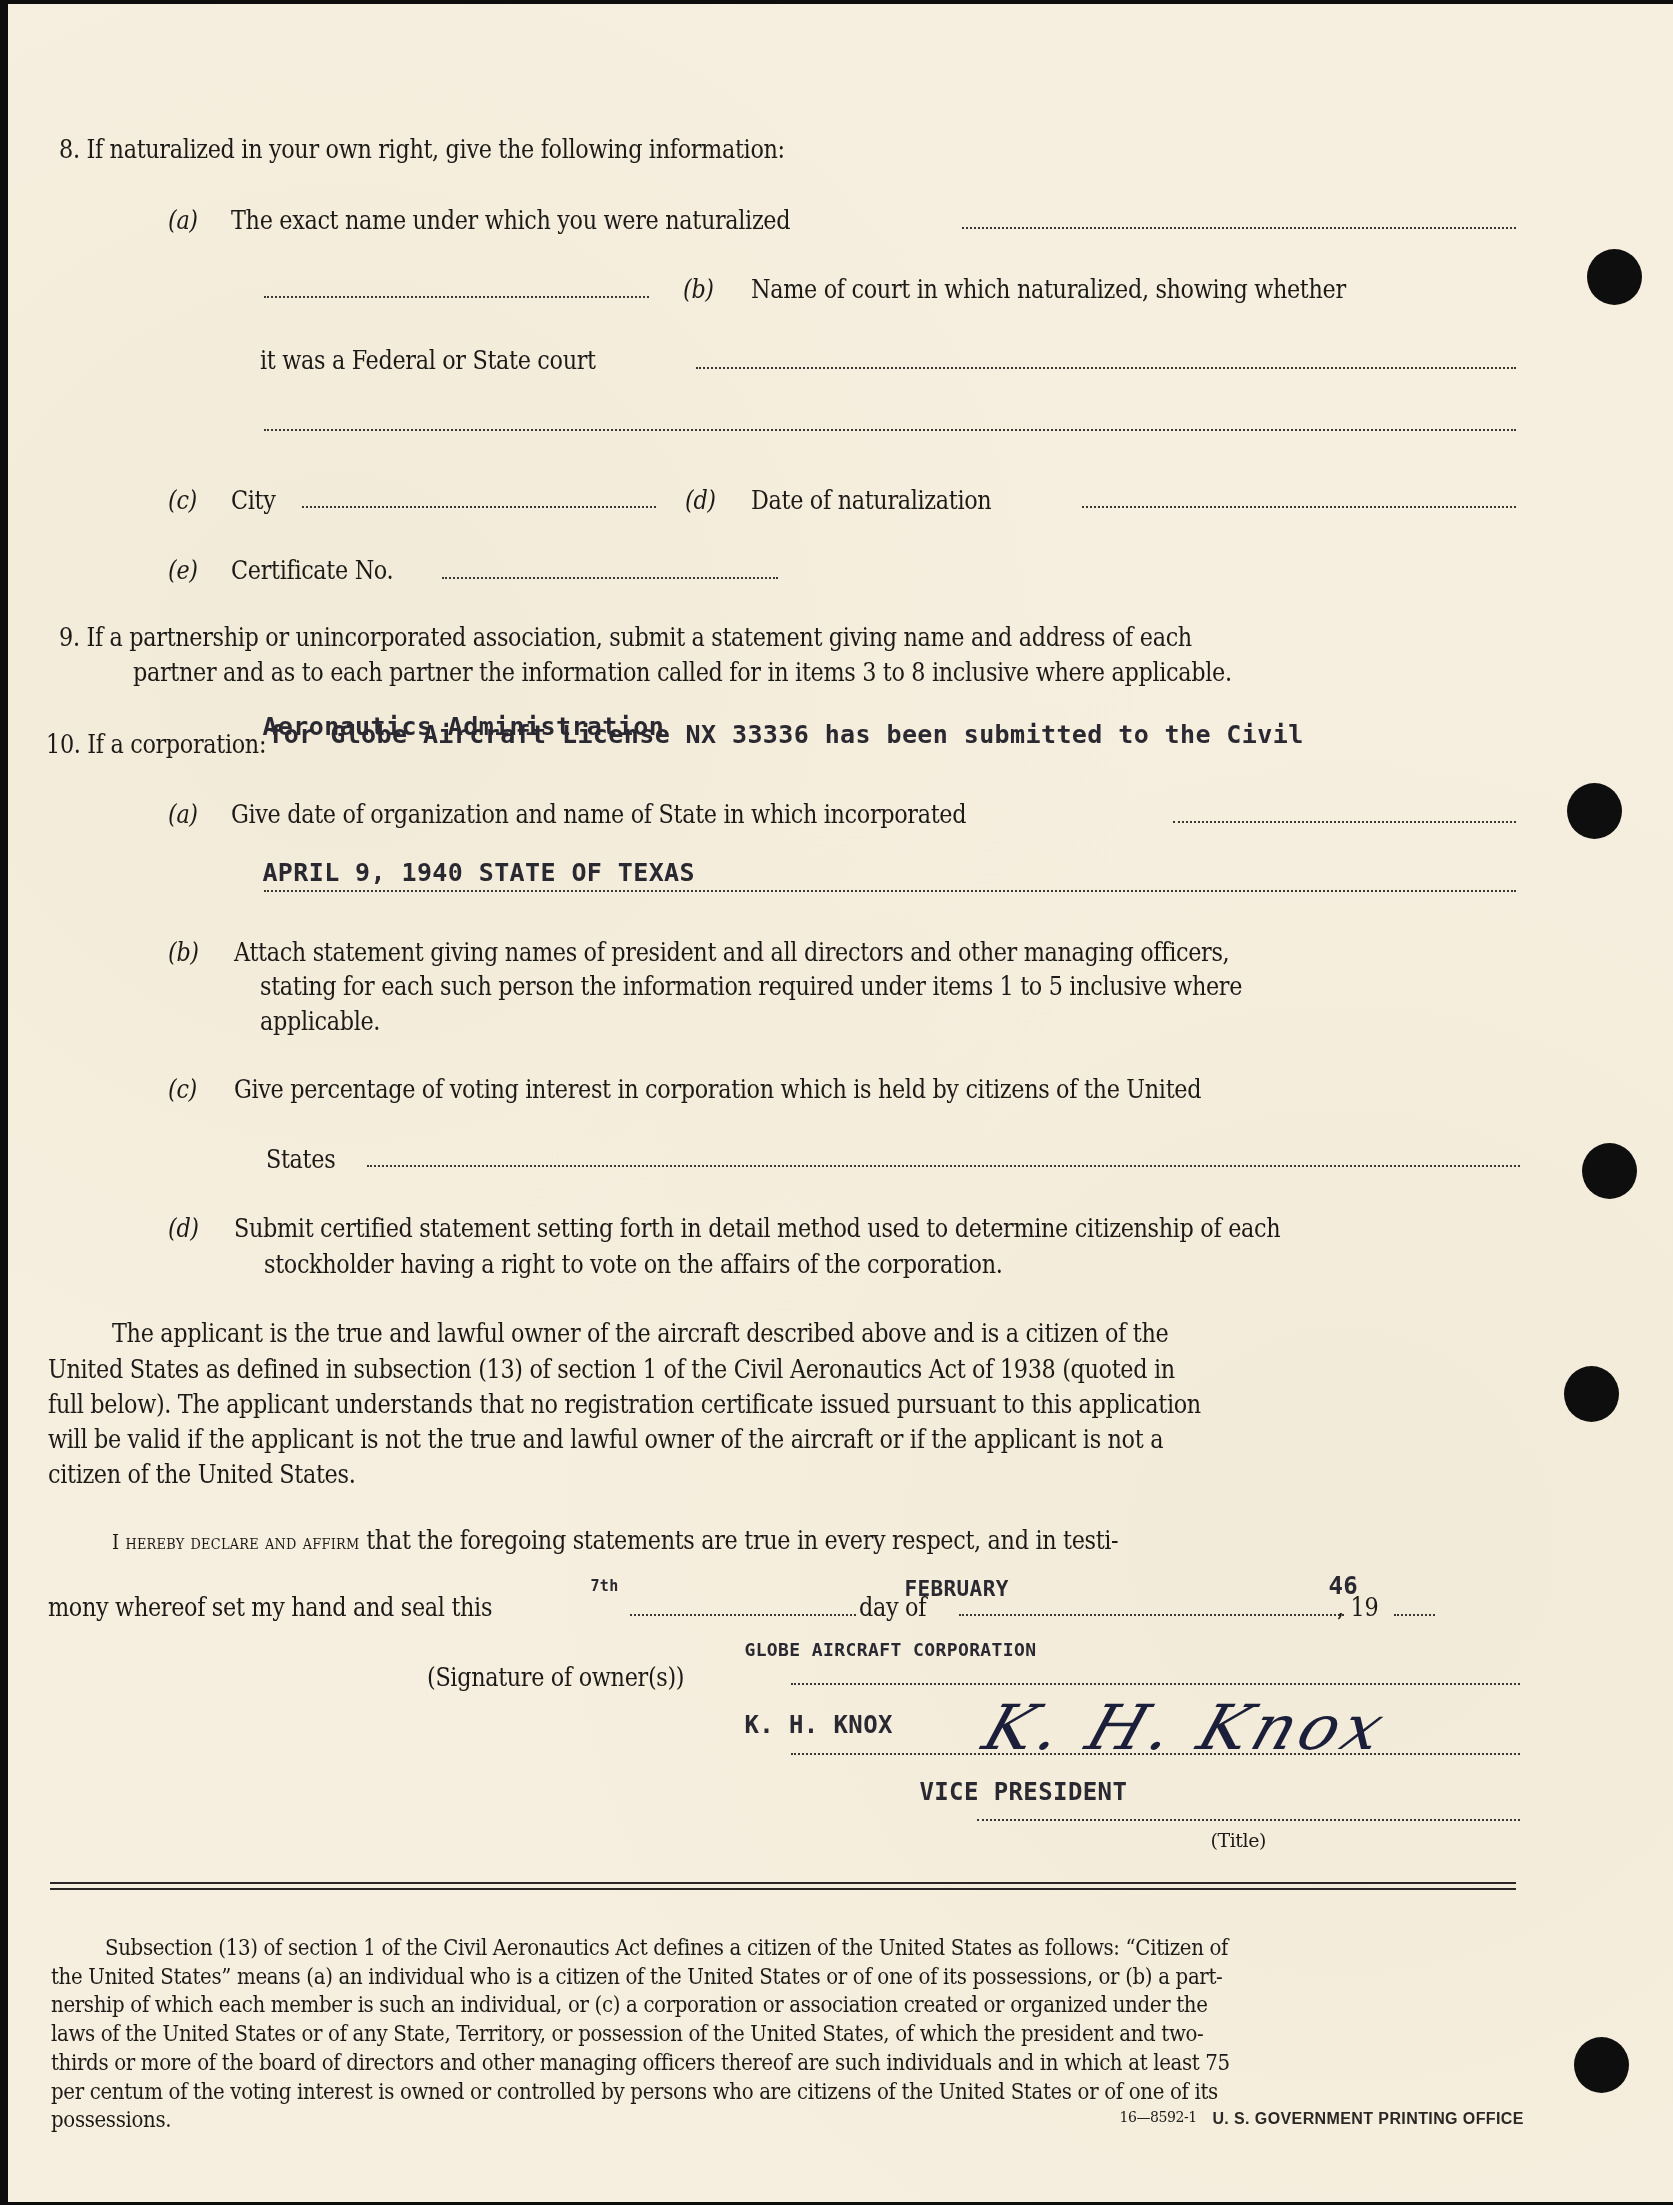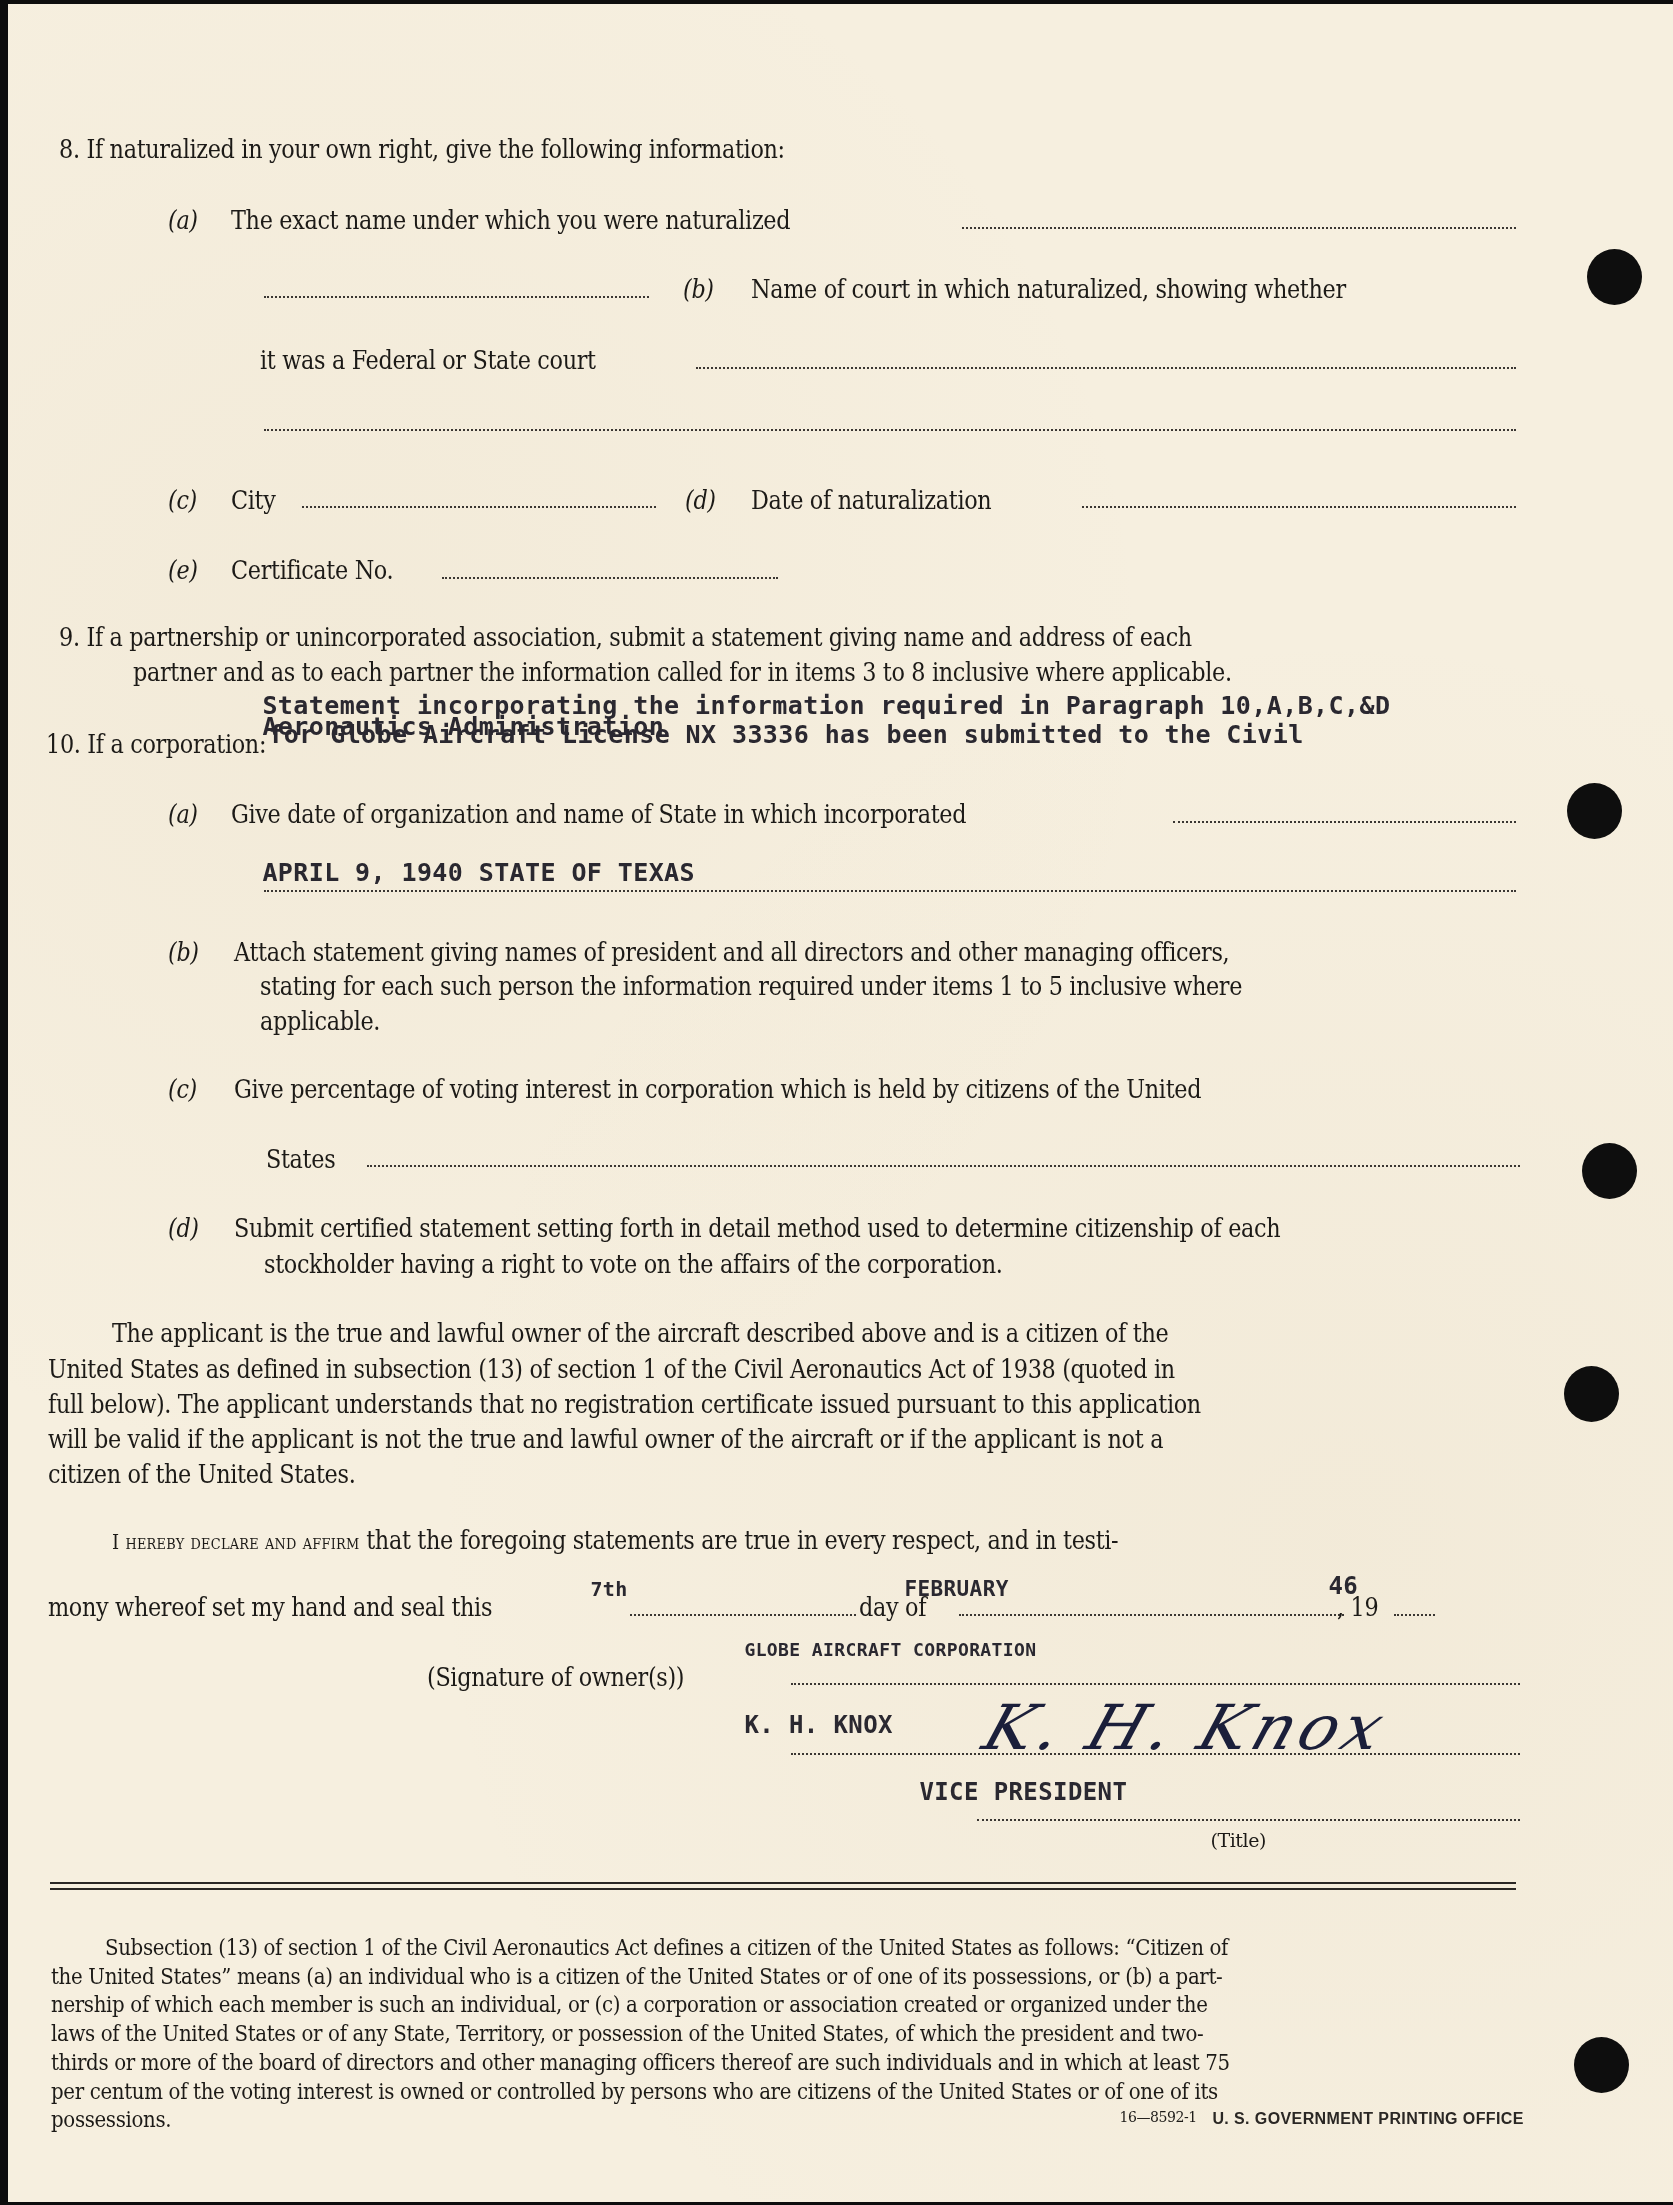--- a/index.html
+++ b/index.html
@@ -82,21 +82,20 @@
   <span class="t narrow" style="left:743px; top:481px;">Date of naturalization</span>
   <div class="dots" style="left:1074px; top:502px; width:434px;"></div>
 
   <span class="t narrow it" style="left:160px; top:551px;">(e)</span>
   <span class="t narrow" style="left:223px; top:551px;">Certificate No.</span>
   <div class="dots" style="left:434px; top:573px; width:336px;"></div>
 
   <div class="t narrow" style="left:51px; top:618px;">9.  If a partnership or unincorporated association, submit a statement giving name and address of each</div>
   <div class="t narrow" style="left:125px; top:653px;">partner and as to each partner the information called for in items 3 to 8 inclusive where applicable.</div>
 
-  <div class="tw" style="left:254px; top:687px;">Statement incorporating the information required in Paragraph 10,A,B,C,&amp;D</div>
   <div class="t narrow" style="left:38px; top:725px;">10.  If a corporation:</div>
   <div class="tw" style="left:254px; top:716px;margin-left:6px;">for Globe Aircraft License NX 33336 has been submitted to the Civil</div>
   <div class="tw" style="left:254px; top:708px;">Aeronautics Administration</div>
 
   <span class="t narrow it" style="left:160px; top:795px;">(a)</span>
   <span class="t narrow" style="left:223px; top:795px;">Give date of organization and name of State in which incorporated</span>
   <div class="dots" style="left:1165px; top:817px; width:343px;"></div>
   <div class="tw" style="left:254px; top:854px;">APRIL 9, 1940 STATE OF TEXAS</div>
   <div class="dots" style="left:256px; top:886px; width:1252px;"></div>
 
@@ -119,21 +118,21 @@
   <div class="t narrow" style="left:40px; top:1385px;">full below).  The applicant understands that no registration certificate issued pursuant to this application</div>
   <div class="t narrow" style="left:40px; top:1420px;">will be valid if the applicant is not the true and lawful owner of the aircraft or if the applicant is not a</div>
   <div class="t narrow" style="left:40px; top:1455px;">citizen of the United States.</div>
 
   <div class="t narrow" style="left:104px; top:1521px;">
     <span class="sc" style="font-size:21px; letter-spacing:0.3px;">I hereby declare and affirm</span>
     <span>that the foregoing statements are true in every respect, and in testi-</span>
   </div>
   <span class="t narrow" style="left:40px; top:1588px;">mony whereof set my hand and seal this</span>
   <div class="dots" style="left:622px; top:1610px; width:226px;"></div>
-  <div class="tw" style="left:582px; top:1573px; font-size:20px;">7th</div>
+  <div class="tw" style="left:582px; top:1573px; font-size:15px;">7th</div>
   <span class="t narrow" style="left:851px; top:1588px;">day of</span>
   <div class="dots" style="left:951px; top:1610px; width:385px;"></div>
   <div class="tw" style="left:896px; top:1573px; font-size:21px;">FEBRUARY</div>
   <span class="t narrow" style="left:1329px; top:1588px;">, 19</span>
   <div class="dots" style="left:1386px; top:1610px; width:41px;"></div>
   <div class="tw" style="left:1320px; top:1568px; font-size:24px;">46</div>
 
   <div class="tw" style="left:736px; top:1635px; font-size:18px;">GLOBE AIRCRAFT CORPORATION</div>
   <span class="t narrow" style="left:419px; top:1658px;">(Signature of owner(s))</span>
   <div class="dots" style="left:783px; top:1679px; width:729px;"></div>

